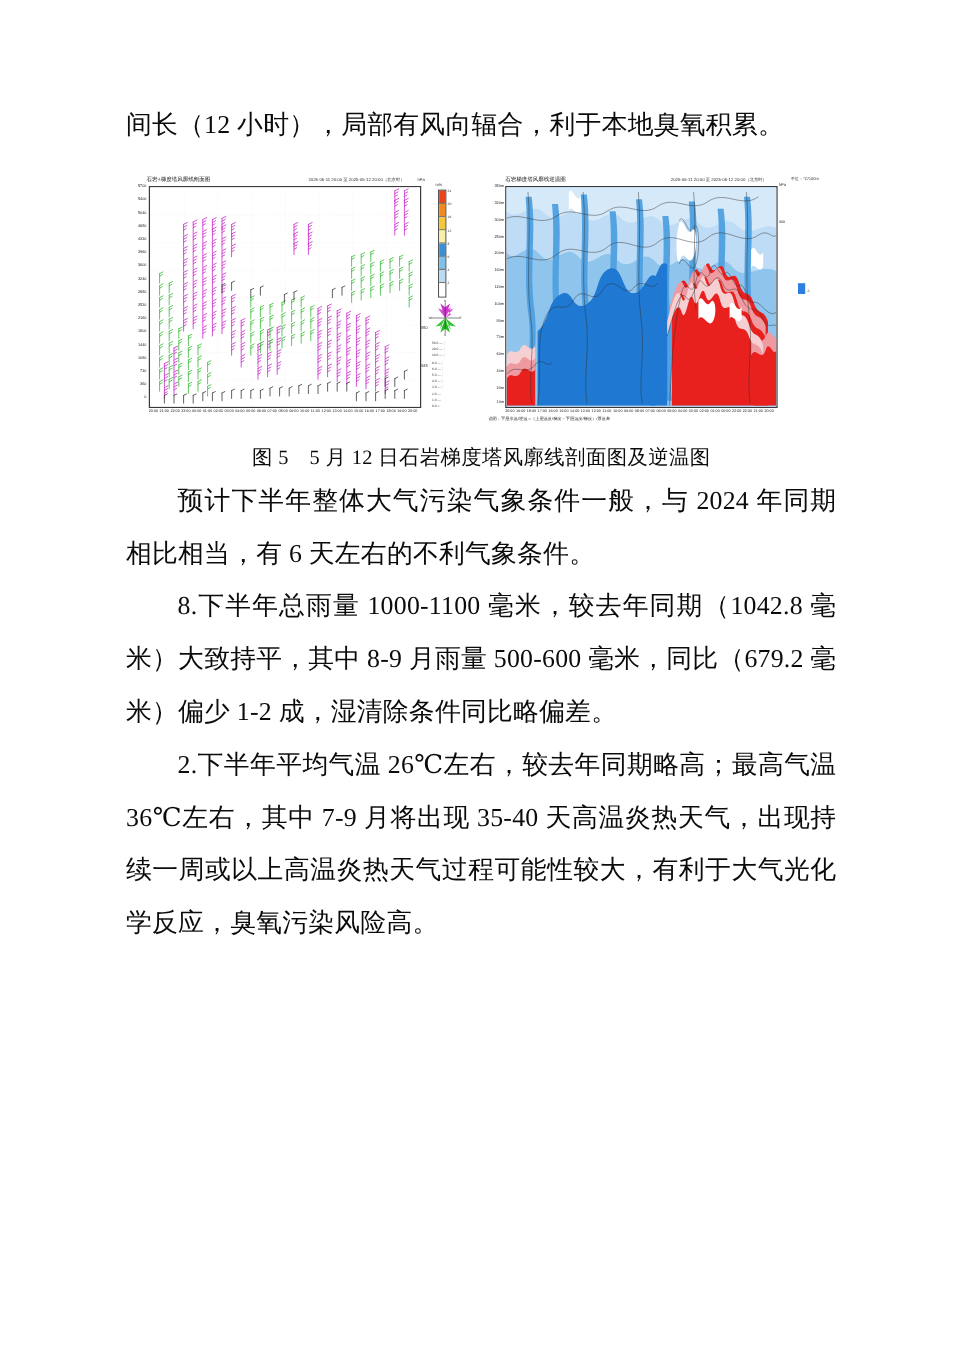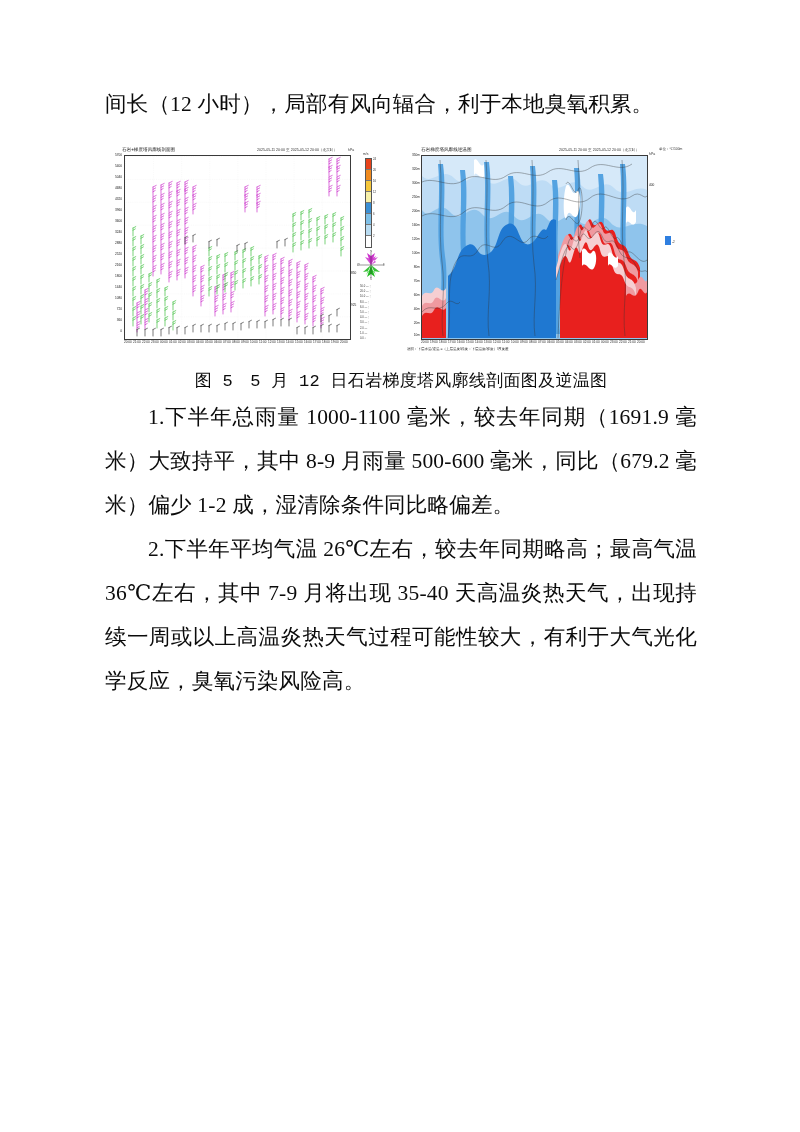--- a/index.html
+++ b/index.html
@@ -116,21 +116,21 @@
     position: absolute;
     border: 0.6px solid #3a3a3a;
     background: #ffffff;
     overflow: hidden;
   }
 
   
   .fig-caption {
     margin-top: 10px;
     text-align: center;
-    font-family: Liberation Mono, monospace;
+    font-family: Liberation Serif, serif;
     font-size: 17px;
     line-height: 26px;
     color: #0b0b0b;
     letter-spacing: 0.3px;
   }
 
   
   .section-heading {
     font-family: "Liberation Sans", "DejaVu Sans", sans-serif;
     font-weight: bold;
@@ -749,17 +749,18 @@
 
           <div class="chart-foot" style="left:0px; top:204px;">说明：下层水温/逆温 =（上层温度/梯度－下层温度/梯度）/厚度差</div>
         </div>
 
       </div>
 
       <div class="fig-caption">图 5　5 月 12 日石岩梯度塔风廓线剖面图及逆温图</div>
     </div>
 
 
-    <p class="para indent">1.下半年总雨量 1000-1100 毫米，较去年同期（1691.9 毫米）大致持平，其中 8-9 月雨量 500-600 毫米，同比（679.2 毫米）偏少 1-2 成，湿清除条件同比略偏差。</p>
+    <p class="para indent">预计下半年整体大气污染气象条件一般，与 2024 年同期相比相当，有 6 天左右的不利气象条件。</p>
+    <p class="para indent">8.下半年总雨量 1000-1100 毫米，较去年同期（1042.8 毫米）大致持平，其中 8-9 月雨量 500-600 毫米，同比（679.2 毫米）偏少 1-2 成，湿清除条件同比略偏差。</p>
     <p class="para indent">2.下半年平均气温 26℃左右，较去年同期略高；最高气温 36℃左右，其中 7-9 月将出现 35-40 天高温炎热天气，出现持续一周或以上高温炎热天气过程可能性较大，有利于大气光化学反应，臭氧污染风险高。</p>
 
   </div>
 </div>
 
 </body></html>

